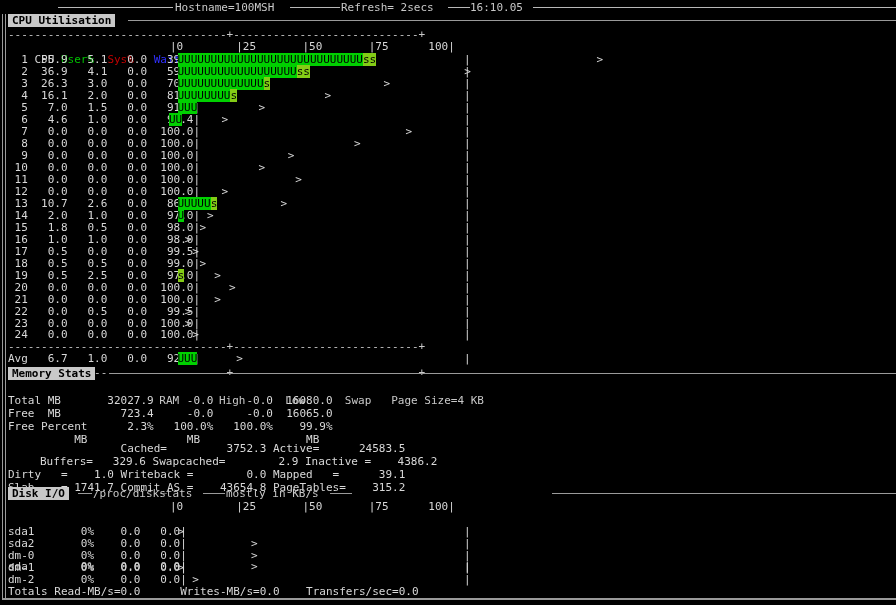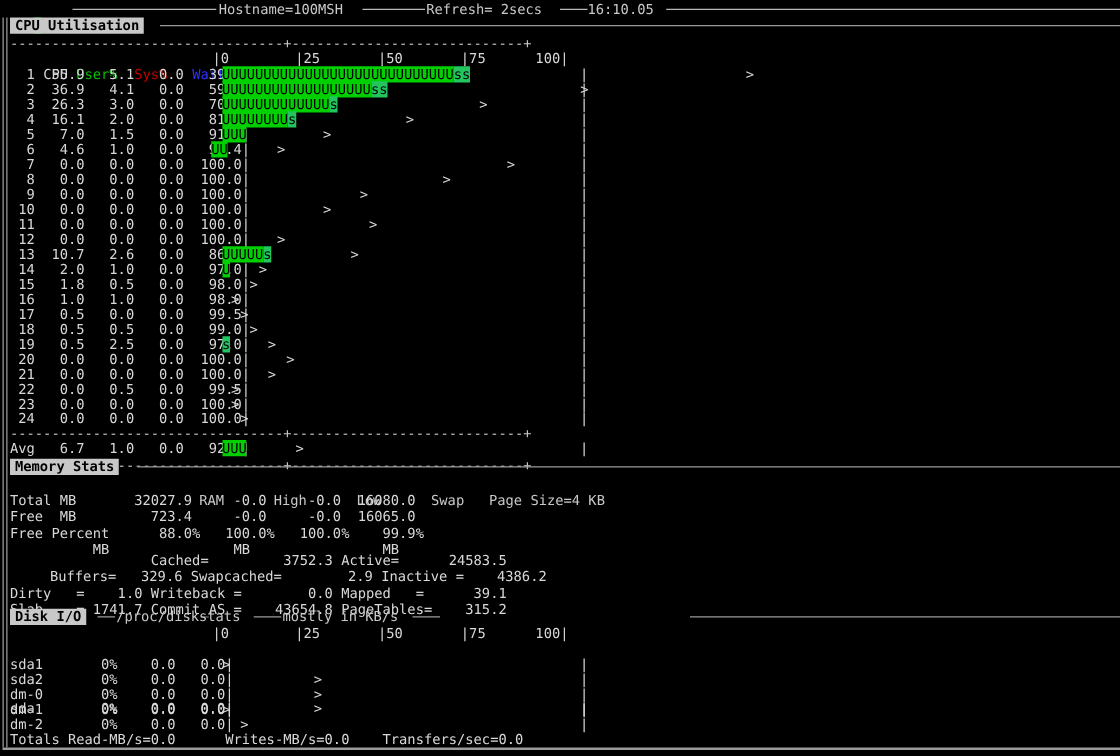--- a/index.html
+++ b/index.html
@@ -14,21 +14,21 @@
   .scr{position:absolute;left:0;top:0;width:896px;height:605px;}
   .row{position:absolute;left:0;white-space:pre;height:13px;line-height:13px;}
   .ch{display:inline-block;width:7.35px;}
   .grn{color:#00c000;}
   .red{color:#c00000;}
   .blu{color:#3030ff;}
   .cyn{color:#00c0c0;}
   .yel{color:#c0c000;}
   .wht{color:#d8d8d8;}
   .bar-u{background:#00d000;color:#000;}
-  .bar-s{background:#22c55e;color:#000;}
+  .bar-s{background:#84cc16;color:#000;}
   .cursor{background:#00d000;color:#000;}
   .secthdr{
     position:absolute;background:#c8c8c8;color:#000;
     height:13px;line-height:13px;white-space:pre;
     padding:0 4px;font-weight:bold;
   }
   .hline{position:absolute;height:1px;background:#9a9a9a;}
   .vline{position:absolute;width:1px;background:#9a9a9a;}
   .hline2{position:absolute;height:2px;background:#9a9a9a;}
   .dashline{position:absolute;white-space:pre;height:13px;line-height:13px;color:#c8c8c8;}
@@ -99,21 +99,21 @@
   <div class="secthdr" style="left:8px;top:367px;">Memory Stats</div>
   <div class="hline" style="left:110px;top:373px;width:786px;"></div>
 
   <div class="row" style="top:381px;left:8px;">
     <span class="ch"></span><span class="ch"></span><span class="ch"></span><span class="ch"></span><span class="ch"></span><span class="ch"></span><span class="ch"></span><span class="ch"></span><span class="ch"></span><span class="ch"></span><span class="ch"></span><span class="ch"></span><span class="ch"></span><span class="ch"></span><span class="ch"></span><span class="ch"></span><span class="ch"></span><span>RAM</span><span>      </span><span>High</span><span>      </span><span>Low</span><span>      </span><span>Swap</span><span>   </span><span>Page Size=4 KB</span>
   </div>
 
   <div id="mem-rows">
       <div class="row wht" style="top: 394px; left: 8px;">Total MB       32027.9     -0.0     -0.0  16080.0</div>
       <div class="row wht" style="top: 407px; left: 8px;">Free  MB         723.4     -0.0     -0.0  16065.0</div>
-      <div class="row wht" style="top: 420px; left: 8px;">Free Percent      88.0%   100.0%   100.0%    99.9%</div>
+      <div class="row wht" style="top: 420px; left: 8px;">Free Percent      2.3%   100.0%   100.0%    99.9%</div>
       <div class="row wht" style="top: 433px; left: 8px;">          MB               MB                MB</div>
     </div>
   <div id="mem-detail">
       <div class="row wht" style="top: 442px; left: 8px;">                 Cached=         3752.3 Active=      24583.5</div>
       <div class="row wht" style="top: 455px; left: 8px; padding-left: 32px;">Buffers=   329.6 Swapcached=        2.9 Inactive =    4386.2</div>
       <div class="row wht" style="top: 468px; left: 8px;">Dirty   =    1.0 Writeback =        0.0 Mapped   =      39.1</div>
       <div class="row wht" style="top: 481px; left: 8px;">Slab    = 1741.7 Commit_AS =    43654.8 PageTables=    315.2</div>
     </div>
 
   <div class="secthdr" style="left:8px;top:487px;">Disk I/O</div>

